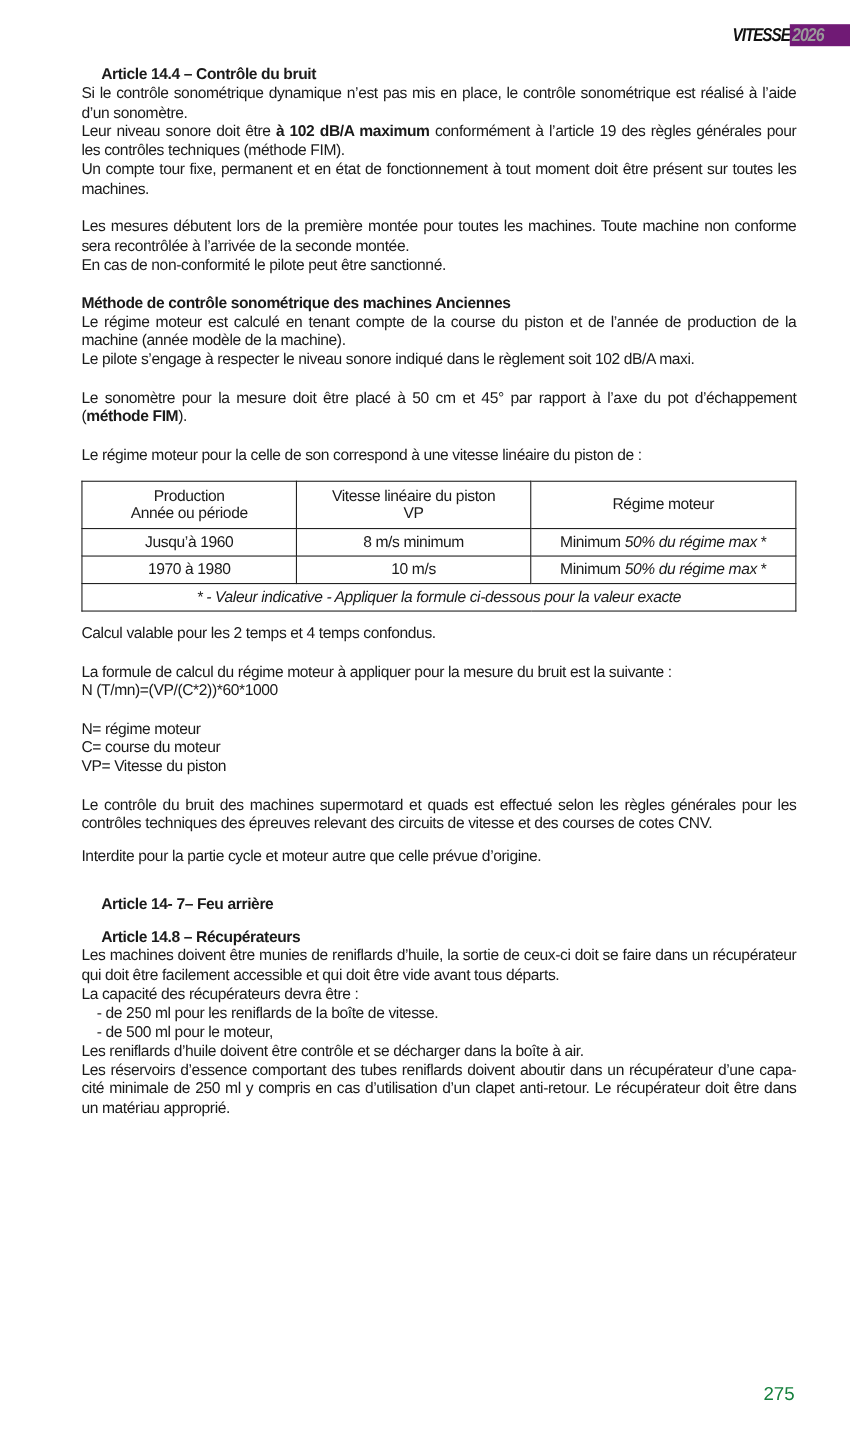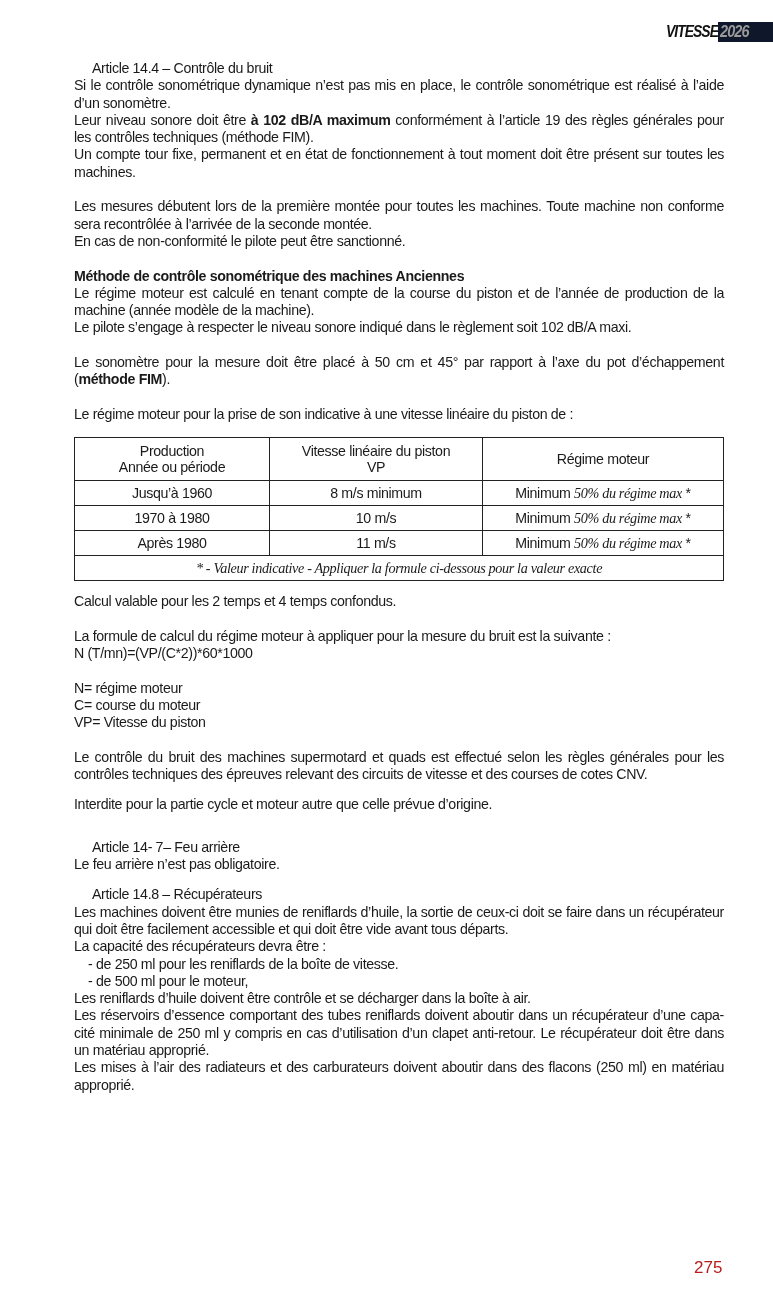--- a/index.html
+++ b/index.html
@@ -7,51 +7,51 @@
       width: 773px; height: 1300px; position: relative; overflow: hidden;
       font-family: "Liberation Sans", sans-serif; color: #1a1a1a;
     }
     .hdr { position: absolute; top: 22px; left: 660px; right: 0; height: 20px; }
     .hdr .word {
       position: absolute; left: 6px; top: 0; height: 20px; line-height: 20px;
       font-weight: bold; font-style: italic; font-size: 17px; letter-spacing: -1.2px;
       color: #111; transform: scaleX(0.82); transform-origin: left center;
     }
     .hdr .bar {
-      position: absolute; left: 58px; right: 0; top: 0; height: 20px; background: #0f172a;
+      position: absolute; left: 58px; right: 0; top: 0; height: 20px; background: #701a75;
     }
     .hdr .year {
       position: absolute; left: 2px; top: 0; line-height: 20px; font-size: 17px;
       font-weight: bold; font-style: italic; color: #9a9a9a; letter-spacing: -1px;
       transform: scaleX(0.85); transform-origin: left center;
     }
     .content {
       position: absolute; left: 74px; top: 60px; width: 650px;
       font-size: 14.2px; line-height: 17.3px; letter-spacing: -0.35px;
     }
     .content p { margin: 0; }
     .just { text-align: justify; text-align-last: left; }
     .gap { height: 17.3px; }
-    .art { font-weight: normal; padding-left: 18px; }
+    .art { font-weight: bold; padding-left: 18px; }
     .sub { font-weight: bold; }
     .ind { padding-left: 14px; }
     table {
       border-collapse: collapse; width: 650px; margin: 14px 0 12px 0;
       font-size: 14.2px; letter-spacing: -0.35px;
     }
     td, th {
       border: 1px solid #222; text-align: center; font-weight: normal;
       padding: 0 4px; height: 24px; line-height: 16px;
     }
     th { height: 42px; }
     .c1 { width: 186px; }
     .c2 { width: 204px; }
-    em { font-style: italic; font-family: Liberation Serif, serif; }
+    em { font-style: italic; }
     .page-num {
-      position: absolute; left: 694px; top: 1258px; font-size: 17px; color: #b91c1c;
+      position: absolute; left: 694px; top: 1258px; font-size: 17px; color: #15803d;
     }
   </style>
 </head>
 <body>
 
 <div class="hdr">
   <span class="word">VITESSE</span>
   <div class="bar">
     <span class="year">2026</span>
   </div>
@@ -66,42 +66,37 @@
     <div class="gap"></div>
     <p class="just">Les mesures débutent lors de la première montée pour toutes les machines. Toute machine non conforme sera recontrôlée à l’arrivée de la seconde montée.</p>
     <p>En cas de non-conformité le pilote peut être sanctionné.</p>
     <div class="gap"></div>
     <p class="sub">Méthode de contrôle sonométrique des machines Anciennes</p>
     <p class="just">Le régime moteur est calculé en tenant compte de la course du piston et de l’année de production de la machine (année modèle de la machine).</p>
     <p>Le pilote s’engage à respecter le niveau sonore indiqué dans le règlement soit 102 dB/A maxi.</p>
     <div class="gap"></div>
     <p class="just"><span>Le sonomètre pour la mesure doit être placé à 50 cm et 45° par rapport à l’axe du pot d’échappement (</span><b>méthode FIM</b><span>).</span></p>
     <div class="gap"></div>
-    <p>Le régime moteur pour la prise de son indicative à une vitesse linéaire du piston de :</p>
+    <p>Le régime moteur pour la celle de son correspond à une vitesse linéaire du piston de :</p>
 
     <table>
       <tbody>
           <tr>
         <th class="c1"><span>Production</span><br><span>Année ou période</span></th>
         <th class="c2"><span>Vitesse linéaire du piston</span><br><span>VP</span></th>
         <th>Régime moteur</th>
       </tr>
       <tr>
         <td>Jusqu’à 1960</td>
         <td>8 m/s minimum</td>
         <td><span>Minimum </span><em>50% du régime max</em><span> *</span></td>
       </tr>
       <tr>
         <td>1970 à 1980</td>
         <td>10 m/s</td>
-        <td><span>Minimum </span><em>50% du régime max</em><span> *</span></td>
-      </tr>
-      <tr>
-        <td>Après 1980</td>
-        <td>11 m/s</td>
         <td><span>Minimum </span><em>50% du régime max</em><span> *</span></td>
       </tr>
       <tr>
         <td colspan="3"><em>* - Valeur indicative - Appliquer la formule ci-dessous pour la valeur exacte</em></td>
       </tr>
     </tbody>
       </table>
 
     <p>Calcul valable pour les 2 temps et 4 temps confondus.</p>
     <div class="gap"></div>
@@ -118,29 +113,27 @@
   <div style="height:12px"></div>
   <section>
     <p>Interdite pour la partie cycle et moteur autre que celle prévue d’origine.</p>
   </section>
 
   <div style="height:13px"></div>
 
   <div style="height:13px"></div>
   <section>
     <p class="art">Article 14- 7– Feu arrière</p>
-    <p>Le feu arrière n’est pas obligatoire.</p>
   </section>
 
   <div style="height:13px"></div>
   <section>
     <p class="art">Article 14.8 – Récupérateurs</p>
     <p class="just">Les machines doivent être munies de reniflards d’huile, la sortie de ceux-ci doit se faire dans un récupérateur qui doit être facilement accessible et qui doit être vide avant tous départs.</p>
     <p>La capacité des récupérateurs devra être :</p>
     <p class="ind">- de 250 ml pour les reniflards de la boîte de vitesse.</p>
     <p class="ind">- de 500 ml pour le moteur,</p>
     <p>Les reniflards d’huile doivent être contrôle et se décharger dans la boîte à air.</p>
     <p class="just">Les réservoirs d’essence comportant des tubes reniflards doivent aboutir dans un récupérateur d’une capa-cité minimale de 250 ml y compris en cas d’utilisation d’un clapet anti-retour. Le récupérateur doit être dans un matériau approprié.</p>
-    <p class="just">Les mises à l’air des radiateurs et des carburateurs doivent aboutir dans des flacons (250 ml) en matériau approprié.</p>
   </section>
 </div>
 
 <div class="page-num">275</div>
 
 </body></html>

